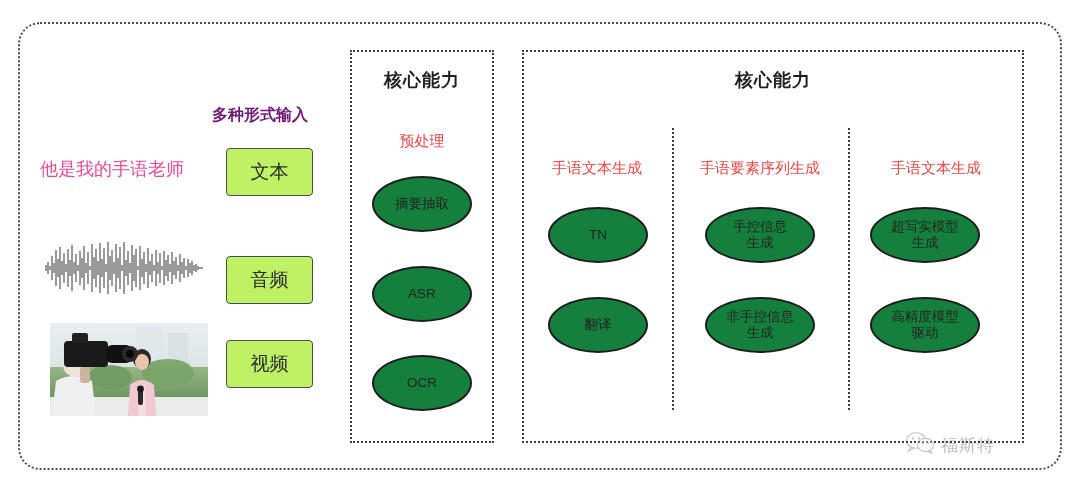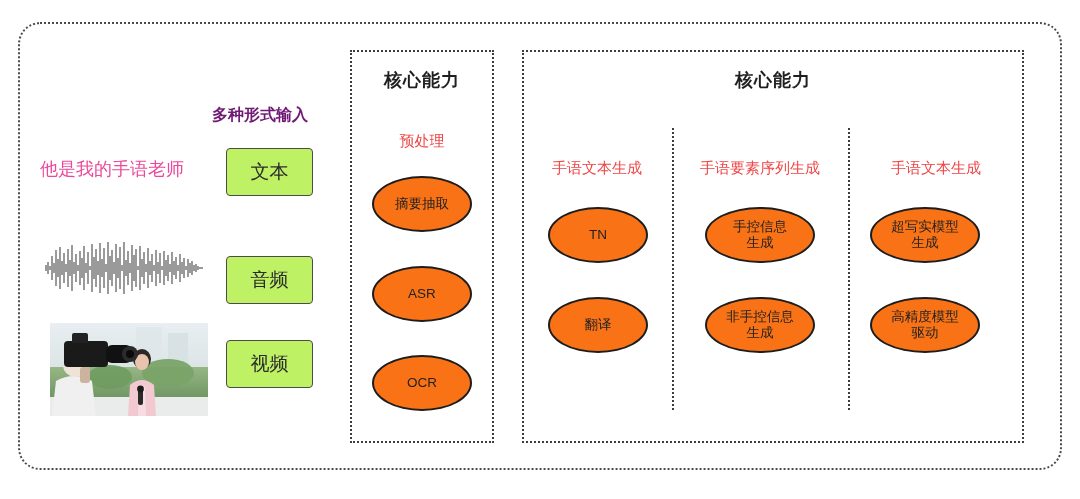--- a/index.html
+++ b/index.html
@@ -82,21 +82,21 @@
     overflow:hidden;background:#cfd8d4;
   }
   #video-thumb svg{display:block;width:158px;height:93px;}
 
   
   .node{
     position:absolute;width:100px;height:56px;
     border:2.4px solid #1d1d1d;border-radius:50%;
     display:flex;align-items:center;justify-content:center;
     text-align:center;line-height:1.18;
-    font-size:13.5px;color:#222;background:#f97316;
+    font-size:13.5px;color:#222;background:#15803d;
     box-sizing:border-box;
   }
   .node.wide{width:110px;}
   .node .node-text{display:block;padding:0 4px;}
 
   
   #node-s0{left:372px;top:176px;}
   #node-s1{left:372px;top:266px;}
   #node-s2{left:372px;top:355px;}
 
@@ -304,14 +304,29 @@
     <span class="node-text">非手控信息<br>生成</span>
   </div>
 
   <div class="node wide" id="node-c2-0">
     <span class="node-text">超写实模型<br>生成</span>
   </div>
   <div class="node wide" id="node-c2-1">
     <span class="node-text">高精度模型<br>驱动</span>
   </div>
 
+  <div id="watermark">
+    <span>
+      <svg width="30" height="22" viewBox="0 0 30 22" aria-hidden="true">
+        <ellipse cx="11" cy="8.5" rx="9.5" ry="7.8" fill="none" stroke="#666" stroke-width="1.1"></ellipse>
+        <path d="M6 15 L3.5 19 L8 16.6 Z" fill="none" stroke="#666" stroke-width="1.1"></path>
+        <circle cx="8" cy="6.5" r="1.15" fill="#666"></circle>
+        <circle cx="14" cy="6.5" r="1.15" fill="#666"></circle>
+        <ellipse cx="20.5" cy="13" rx="8" ry="6.6" fill="#fff" stroke="#666" stroke-width="1.1"></ellipse>
+        <path d="M25 18.5 L27.5 21.5 L23.5 19.8 Z" fill="none" stroke="#666" stroke-width="1.1"></path>
+        <circle cx="18" cy="11.5" r="1" fill="#666"></circle>
+        <circle cx="23.2" cy="11.5" r="1" fill="#666"></circle>
+      </svg>
+    </span>
+    <span class="wm-text">福斯特</span>
+  </div>
 
 </div>
 
 </body></html>

